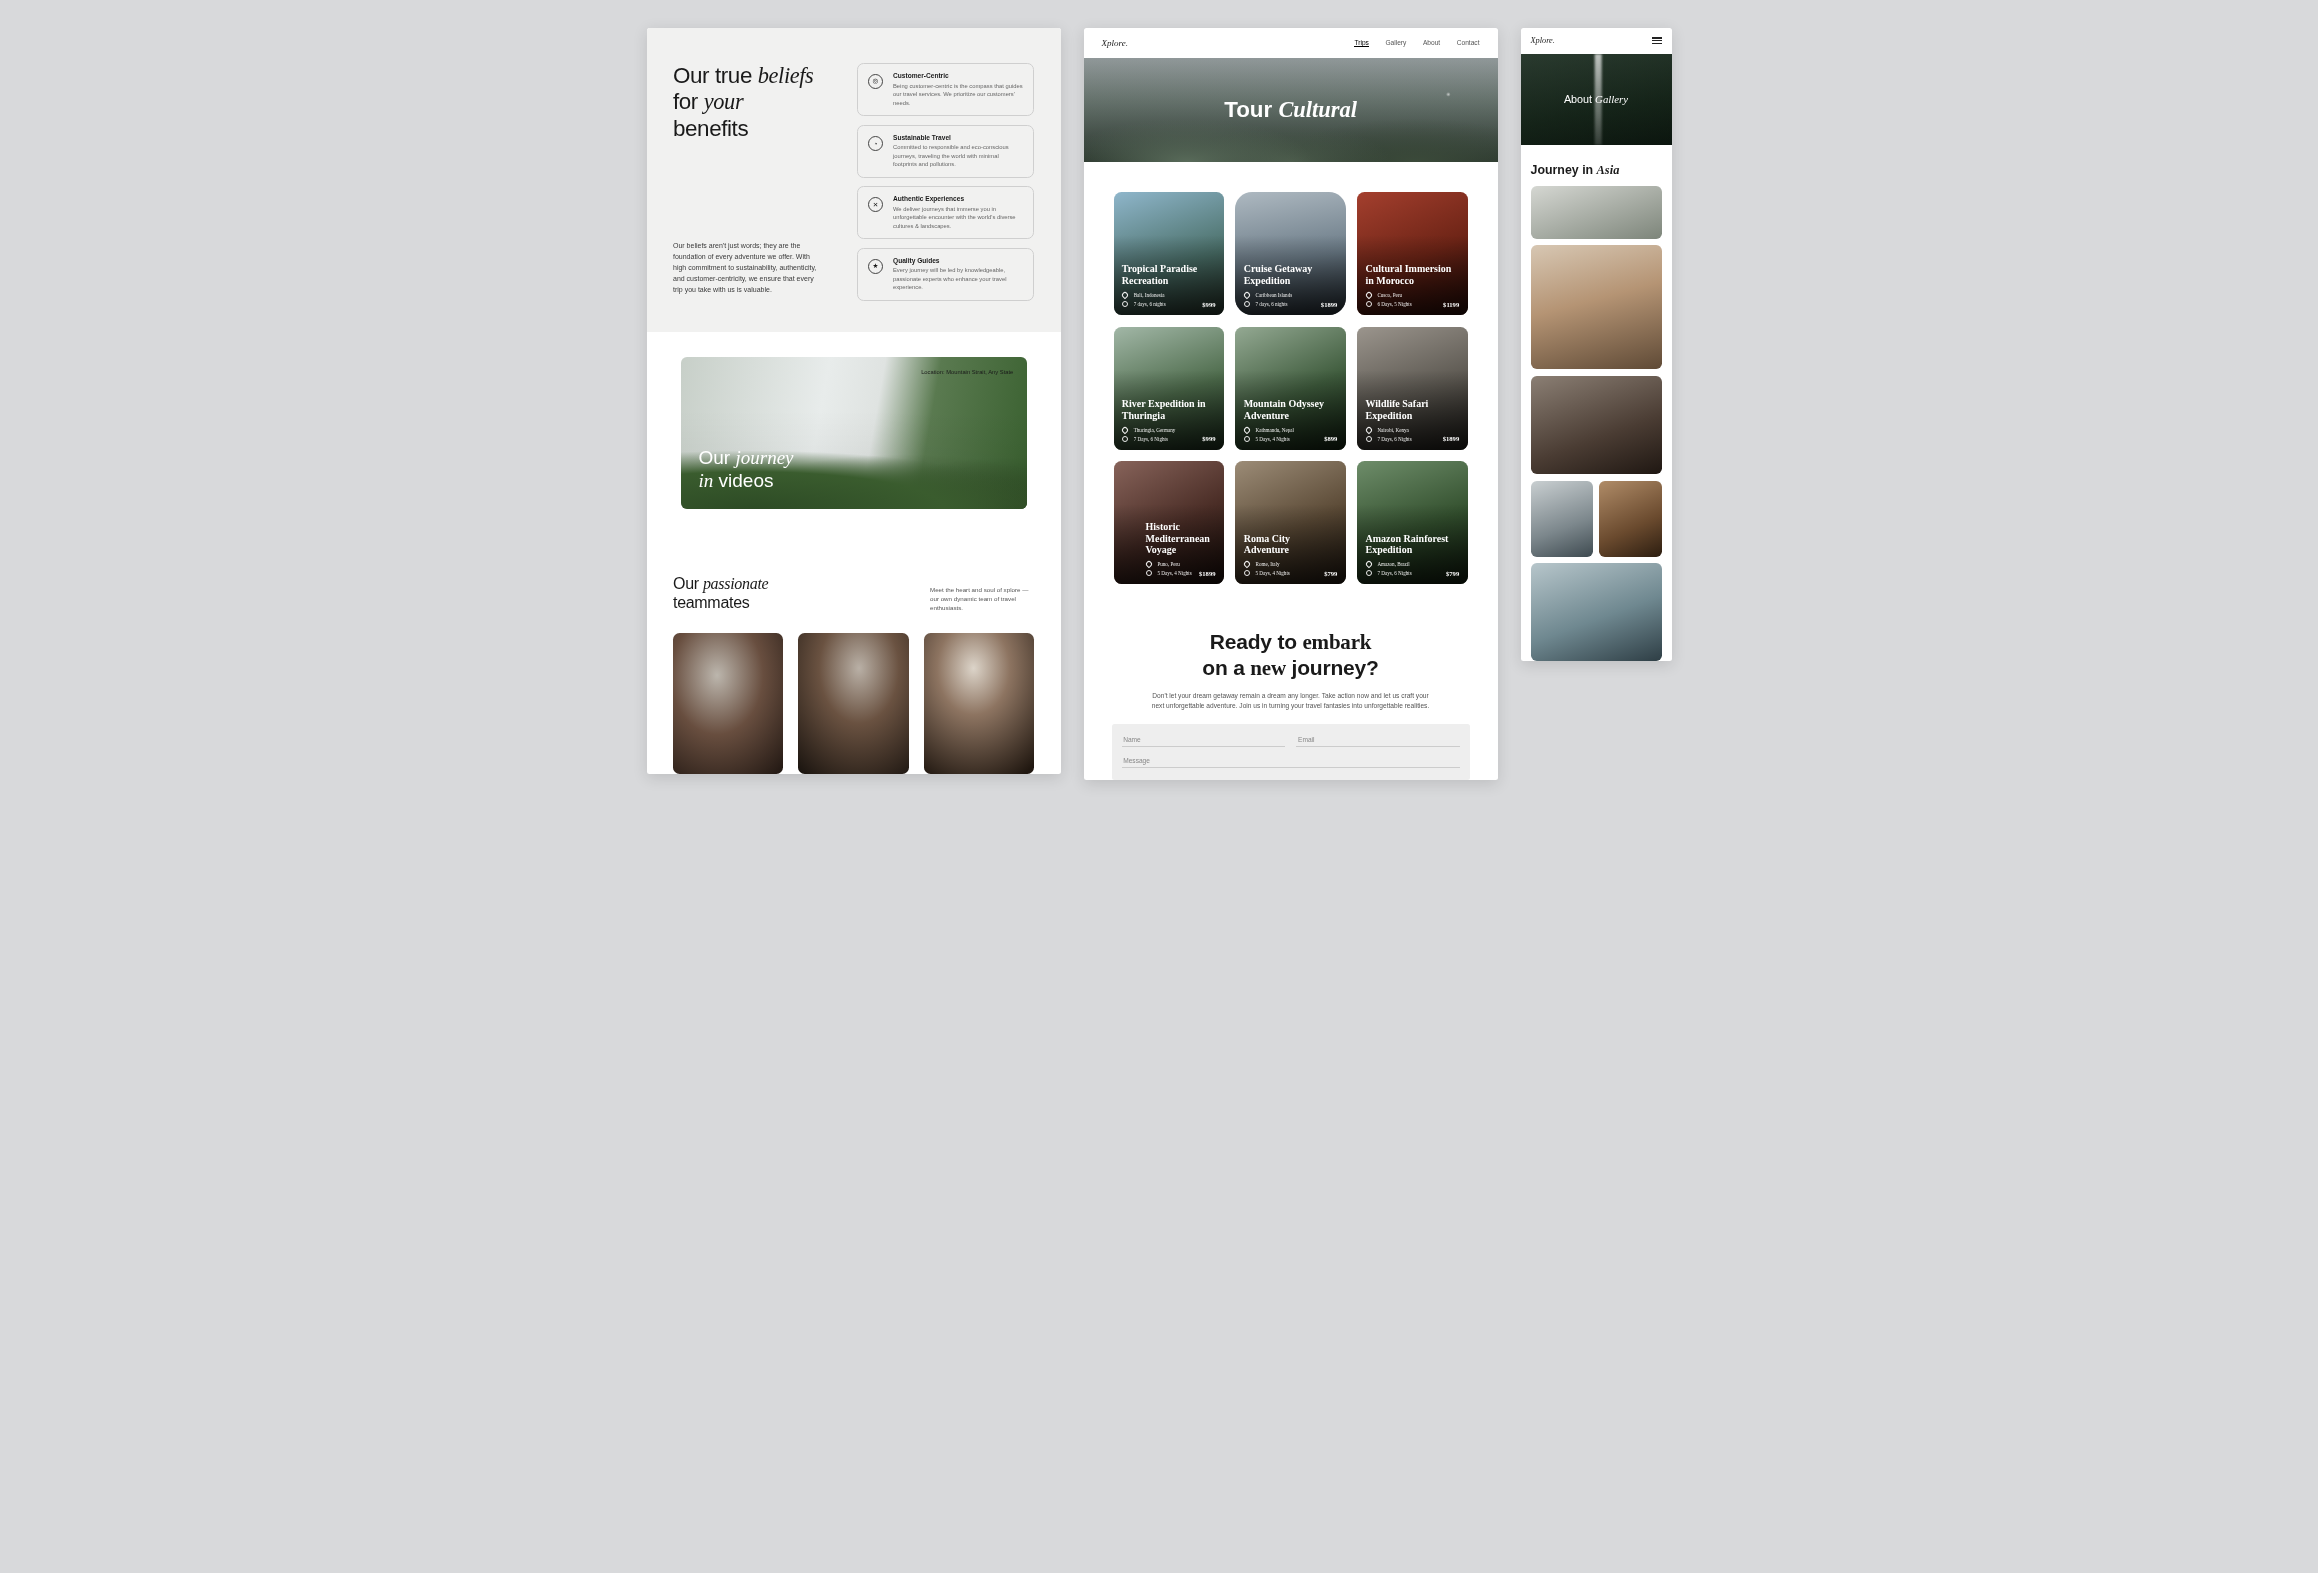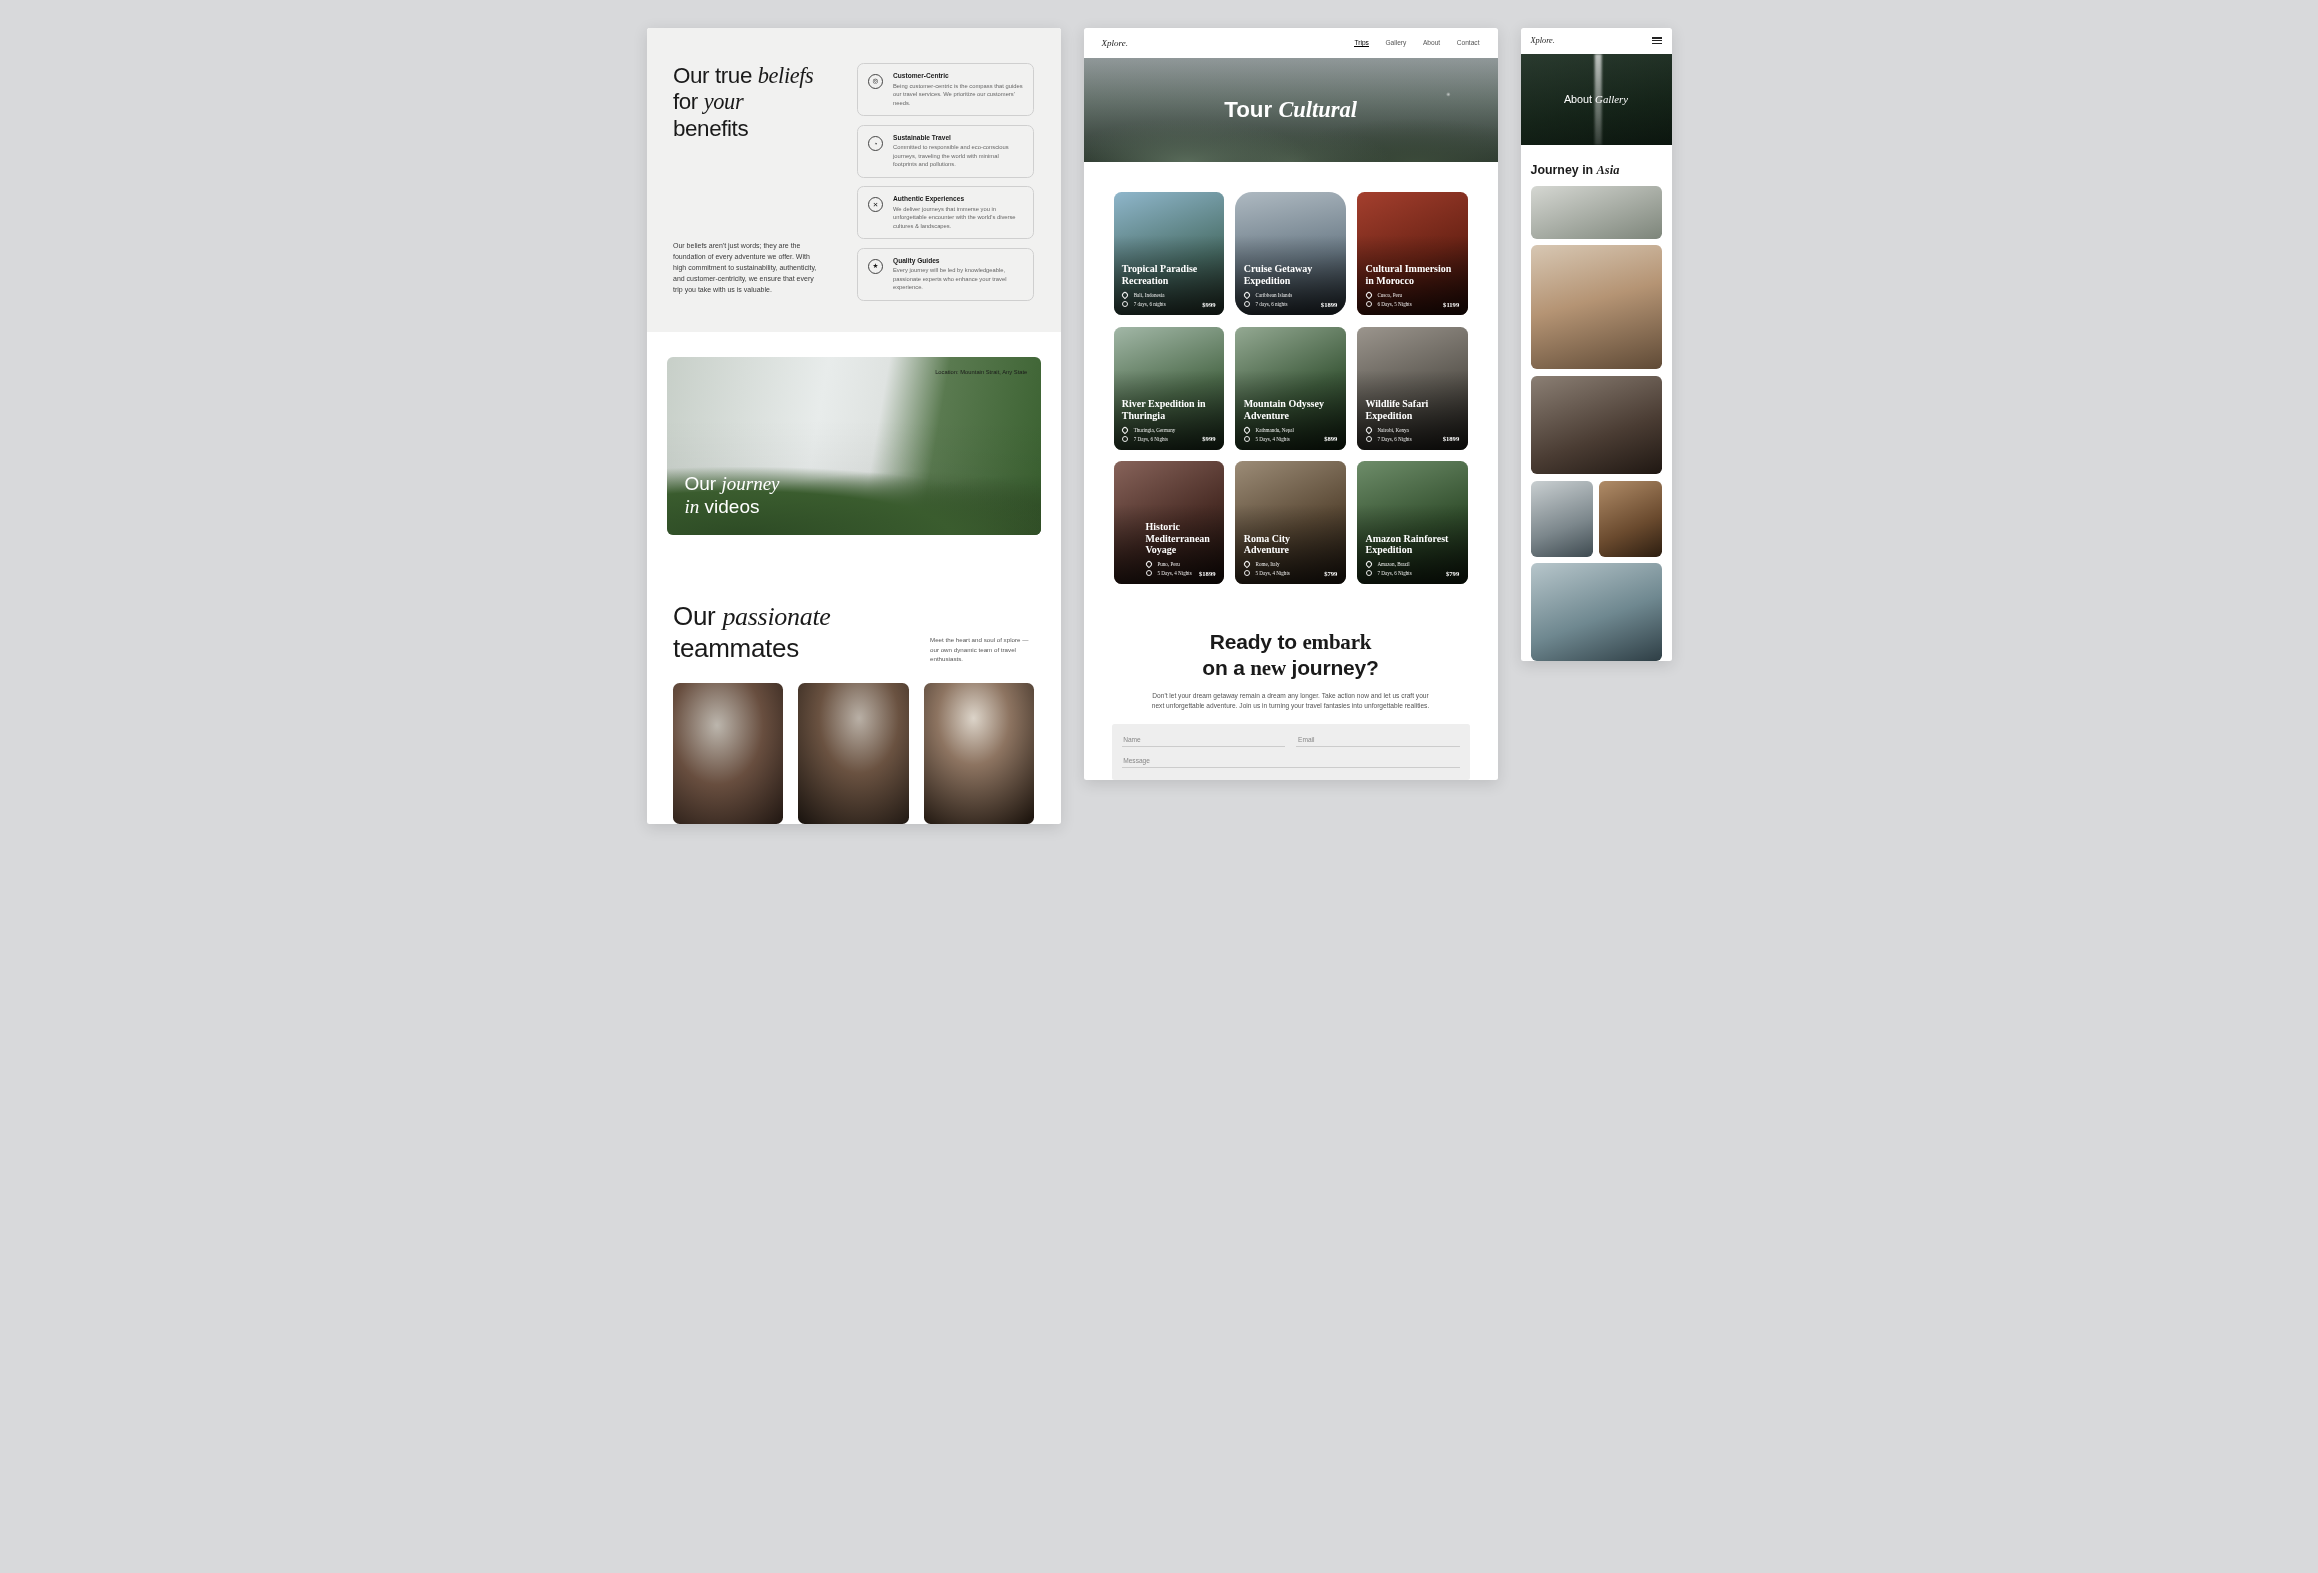--- a/index.html
+++ b/index.html
@@ -63,24 +63,24 @@
     flex-shrink: 0;
     display:flex;align-items:center;justify-content:center;
     font-size: 6.6px;
     margin-top:1.7px;
   }
   .belief-title { font-size: 6.6px; font-weight: 700; margin-bottom: 2.5px; }
   .belief-desc { font-size: 5.8px; line-height: 1.45; color: #666; }
 
   .l-video {
     position: relative;
-    margin: 25px 20px;
+    margin: 25px 34px;
     border-radius: 6px;
     overflow: hidden;
-    height: 178px;
+    height: 152px;
     background:
       linear-gradient(180deg, rgba(255,255,255,0) 35%, rgba(0,0,0,0.08) 100%),
       linear-gradient(100deg, #c7cfc8 0%, #e8eceb 40%, #dfe3e1 55%, #5a7a50 70%, #39602f 100%);
   }
   .l-video .mountain {
     position:absolute; left:0; right:0; bottom:0; top:0;
     background:
       radial-gradient(ellipse 160% 70% at 20% 100%, #2d4b25 0%, #3a5c2e 35%, transparent 55%),
       radial-gradient(ellipse 90% 60% at 65% 100%, #324f28 0%, transparent 60%),
       radial-gradient(ellipse 70% 55% at 95% 100%, #2a4521 0%, transparent 62%);
@@ -92,21 +92,21 @@
   .l-video-title {
     position: absolute; left: 18px; bottom: 16.6px;
     color: #fff;
     font-size: 19px;
     line-height: 1.2;
   }
   .l-video-title .em-it { font-family: Georgia, serif; font-style: italic; }
 
   .l-team { padding: 41px 26.5px 0; }
   .l-team-head { display:flex; gap:30px; align-items:flex-end; justify-content:space-between; margin-bottom:20px;}
-  .l-team-title { font-size: 26px; line-height: 1.18; font-weight:500; letter-spacing:-0.3px;}
+  .l-team-title { font-size: 16px; line-height: 1.18; font-weight:500; letter-spacing:-0.3px;}
   .l-team-title .em { font-family: Georgia, serif; font-style: italic; font-weight:400;}
   .l-team-desc { font-size: 6.2px; color: #555; max-width: 104px; line-height:1.5; }
   .l-team-grid { display:flex; gap:15px; }
   .l-team-card { flex:1; height:141px; border-radius:6.6px; background:#222; position:relative; overflow:hidden;}
   .l-team-card.a { background: radial-gradient(ellipse 120% 120% at 40% 30%, #bcb6ad 0%, #684e3f 35%, #1a120e 80%);}
   .l-team-card.b { background: radial-gradient(ellipse 120% 130% at 55% 25%, #b9b0a6 0%, #6a5241 30%, #15100c 75%);}
   .l-team-card.c { background: radial-gradient(ellipse 110% 110% at 45% 25%, #dcd4c9 0%, #8d7461 30%, #201710 80%);}
 
   
   .m-nav {

